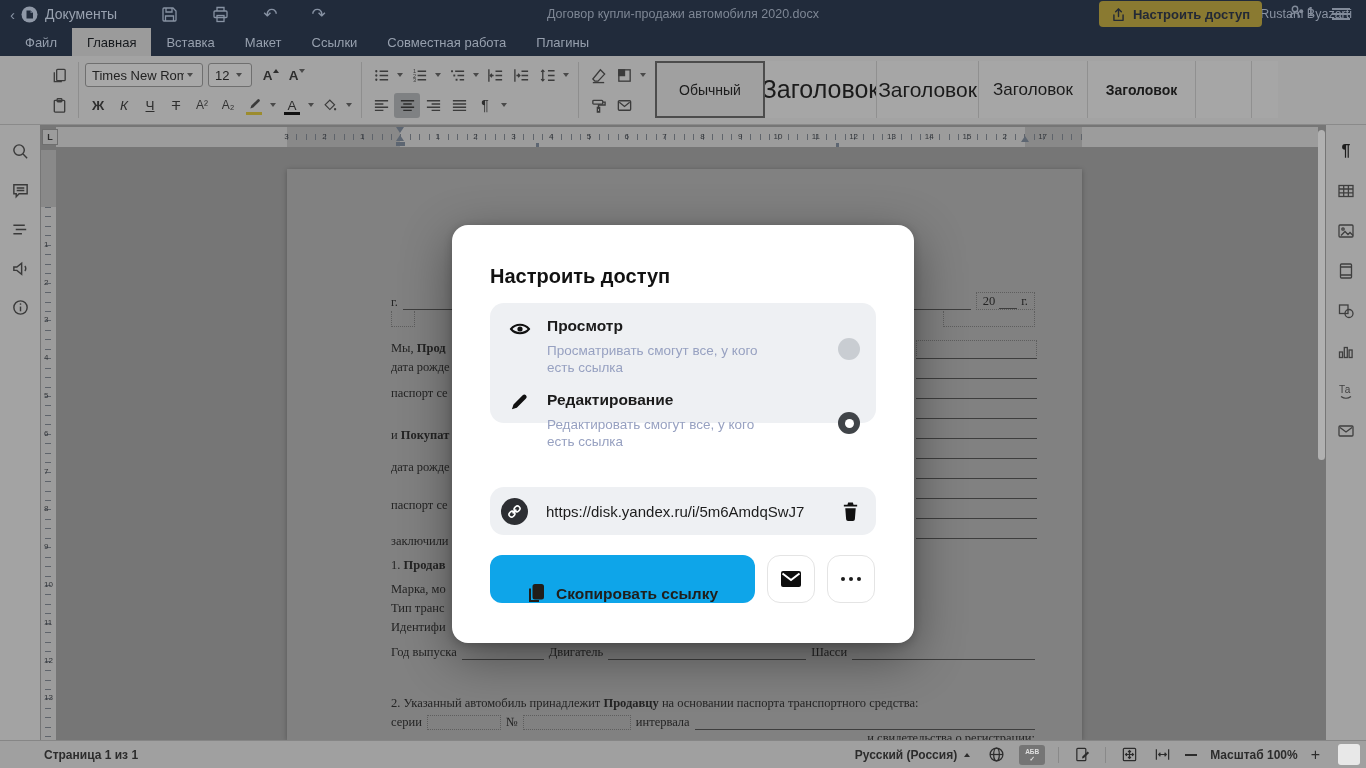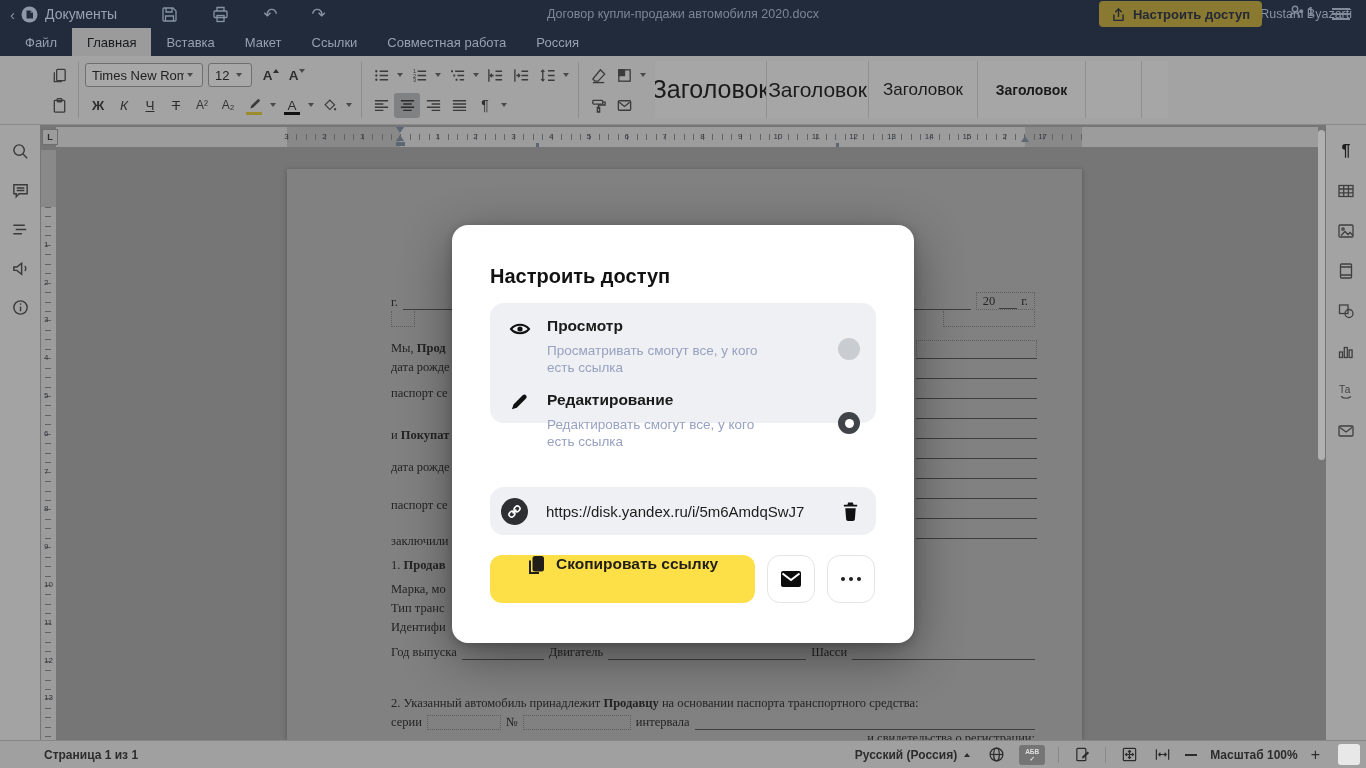--- a/index.html
+++ b/index.html
@@ -108,21 +108,21 @@
   .opt-ic{position:absolute;left:18px}
   .opt-label{position:absolute;left:57px;font-size:15.5px;font-weight:bold;color:#1b1b1b}
   .opt-desc{position:absolute;left:57px;width:232px;font-size:13.5px;line-height:17px;color:#97a1c1}
   .radio{position:absolute;right:16px;width:22px;height:22px;border-radius:50%}
   .radio.off{background:#c9cdd2}
   .radio.on{background:#404448;display:flex;align-items:center;justify-content:center}
   .radio.on::after{content:"";width:9px;height:9px;border-radius:50%;background:#fff}
   .link-circle{width:27px;height:27px;border-radius:50%;background:#2d2f33;display:flex;align-items:center;justify-content:center;flex:0 0 auto}
   .link-url{margin-left:18px;font-size:15px;color:#1c1c1c;white-space:nowrap;overflow:hidden;width:287px}
   .btn-row{position:absolute;left:38px;top:330px;width:386px;height:48px;display:flex;align-items:center}
-  .copy-btn{width:265px;height:48px;border-radius:12px;background:#fde047;display:flex;align-items:flex-start;
+  .copy-btn{width:265px;height:48px;border-radius:12px;background:#0ea5e9;display:flex;align-items:flex-end;
     justify-content:center;gap:11px;font-size:15.5px;font-weight:bold;color:#211e1a}
   .sq-btn{width:48px;height:48px;border-radius:13px;background:#fff;border:1px solid #e4e4e4;display:flex;
     align-items:center;justify-content:center;margin-left:12px}
   .dots{display:flex;gap:4px}
   .dots div{width:4px;height:4px;border-radius:50%;background:#1c1c1c}
 </style>
 </head>
 <body>
 
 <div class="screen">
@@ -158,21 +158,21 @@
       <div class="doc-title">Договор купли-продажи автомобиля 2020.docx</div>
       <div class="user-name">Rustam Byazarti</div>
     </div>
     <div class="tb-row2" id="menu-items">
         <div class="menu-item">Файл</div>
         <div class="menu-item active">Главная</div>
         <div class="menu-item">Вставка</div>
         <div class="menu-item">Макет</div>
         <div class="menu-item">Ссылки</div>
         <div class="menu-item">Совместная работа</div>
-        <div class="menu-item">Россия</div>
+        <div class="menu-item">Плагины</div>
       </div>
     <div class="share-btn">
       <svg width="15" height="15" viewBox="0 0 18 18" fill="none" stroke="#232936" stroke-width="1.7" stroke-linecap="round" stroke-linejoin="round">
           <path d="M9 11.5V2.5"></path>
           <path d="M5.6 5.8 9 2.3l3.4 3.5"></path>
           <path d="M3.5 9.5V16h11V9.5"></path>
         </svg>
       <span>Настроить доступ</span>
     </div>
     <div class="collab">
@@ -369,20 +369,21 @@
         </div>
         <div class="tbtn">
           <svg width="17" height="17" viewBox="0 0 18 18" fill="none" stroke="#3b3b3b" stroke-width="1.4">
               <rect x="2.5" y="4" width="13" height="10" rx="1"></rect>
               <path d="M3.5 5.5 9 10l5.5-4.5"></path>
             </svg>
         </div>
       </div>
     </div>
     <div class="gallery">
+      <div class="chip sel" style="width:110px;font-size:14px">Обычный</div>
       <div class="chip" style="width:112px;font-size:25px">Заголовок</div>
       <div class="chip" style="width:102px;font-size:21px">Заголовок</div>
       <div class="chip" style="width:109px;font-size:17px">Заголовок</div>
       <div class="chip" style="width:108px;font-size:14px;font-weight:bold">Заголовок</div>
       <div class="chip" style="width:56px"></div>
       <div class="chip-gbtn"></div>
     </div>
   </div>
 
   <div class="lsidebar">

